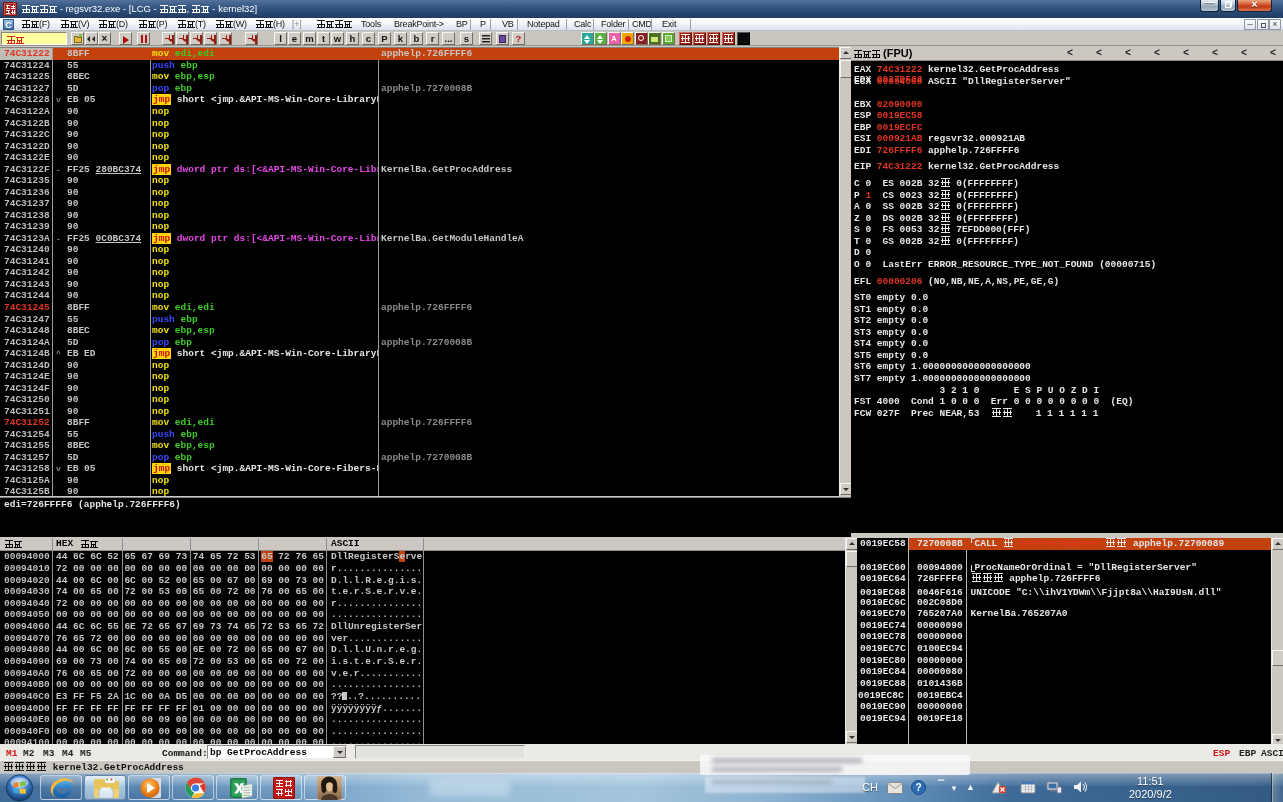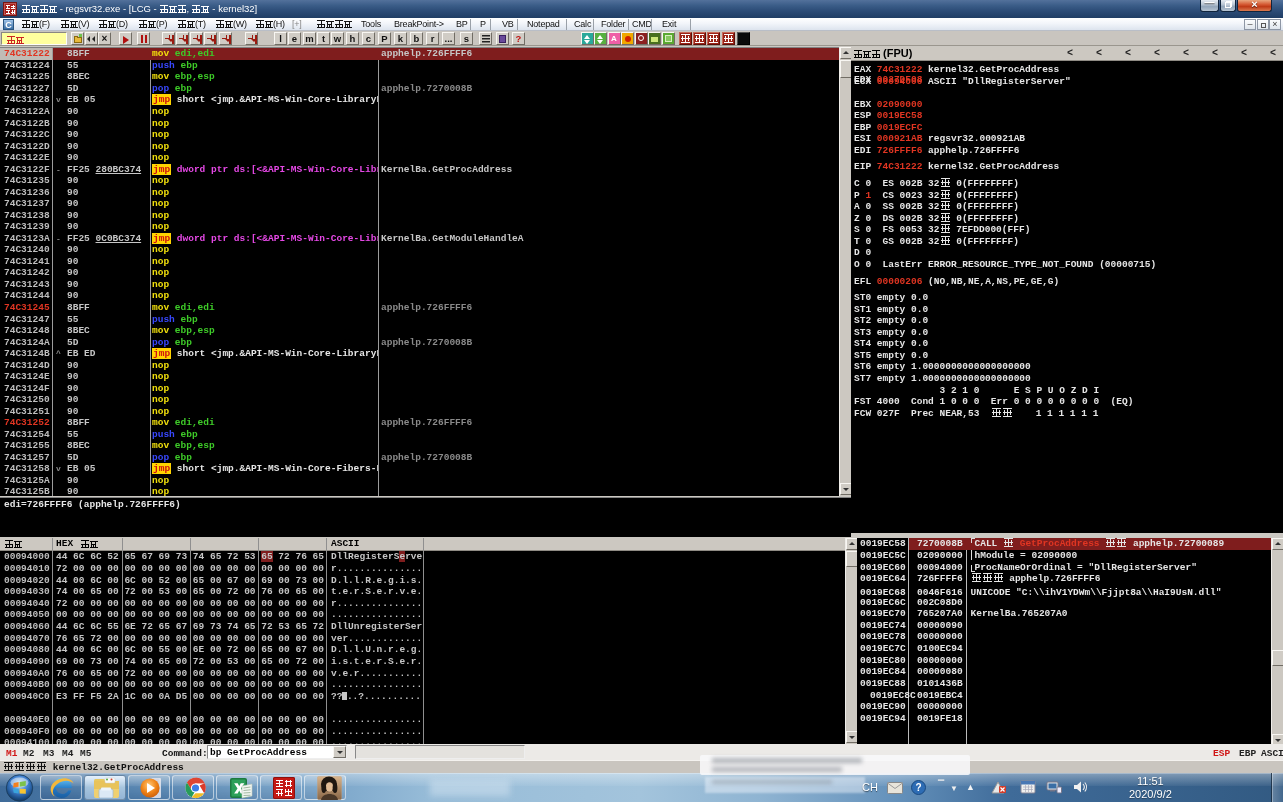--- a/index.html
+++ b/index.html
@@ -54,21 +54,21 @@
 #tools{left:0;top:31px;width:1283px;height:15px;background:#c9c5bf;border-bottom:1px solid #9a968e}
 #pause{left:1px;top:1px;width:66px;height:13px;background:#ffff9e;border:1px solid;
  border-color:#8a8782 #fdfdfb #fdfdfb #8a8782;color:#cc2222;font-size:10px;padding-left:4px;padding-top:1px}
 .tb{position:absolute;top:1px;width:13px;height:13px;background:#d0ccc5;border:1px solid;
  border-color:#f8f6f2 #716d65 #716d65 #f8f6f2;font-size:9.5px;line-height:11px;text-align:center;
  font-weight:bold;color:#111}
 
 .pane{position:absolute;background:#000;overflow:hidden}
 .vsep{position:absolute;top:0;bottom:0;width:1px;background:#9c9c9c}
 .row{position:absolute;left:0;width:100%;height:11.5px}
-.sel{background:#7f1d1d}
+.sel{background:#c2410c}
 .addr{color:#bebebe}.addr.r{color:#e03522}
 .hx{color:#c6c6c6}
 .c-y{color:#f2e10c}.c-g{color:#3ecb28}.c-b{color:#3848ff}.c-m{color:#e648e6}
 .c-w{color:#e6e6e6}.c-gr{color:#8a8a8a}.c-lw{color:#c6c6c6}.c-r{color:#e03522}
 .jmp{background:#ffd400;color:#cf1010;padding:0 1px}
 .un{text-decoration:underline}
 
 .sb{position:absolute;width:12px;background:#ccc8c1;border-left:1px solid #efede9}
 .sbb{position:absolute;left:0;width:12px;height:12px;background:#d0ccc5;border:1px solid;
  border-color:#f8f6f2 #716d65 #716d65 #f8f6f2}
@@ -350,49 +350,49 @@
 <div class="row" style="top:48.1px;height:11.64px"><span class="abs addr" style="left:4px">00094030</span><span class="abs hx" style="left:56px">74 00 65 00 72 00 53 00 65 00 72 00 76 00 65 00</span><span class="abs hx" style="left:331px">t.e.r.S.e.r.v.e.</span></div>
 <div class="row" style="top:59.8px;height:11.64px"><span class="abs addr" style="left:4px">00094040</span><span class="abs hx" style="left:56px">72 00 00 00 00 00 00 00 00 00 00 00 00 00 00 00</span><span class="abs hx" style="left:331px">r...............</span></div>
 <div class="row" style="top:71.4px;height:11.64px"><span class="abs addr" style="left:4px">00094050</span><span class="abs hx" style="left:56px">00 00 00 00 00 00 00 00 00 00 00 00 00 00 00 00</span><span class="abs hx" style="left:331px">................</span></div>
 <div class="row" style="top:83.0px;height:11.64px"><span class="abs addr" style="left:4px">00094060</span><span class="abs hx" style="left:56px">44 6C 6C 55 6E 72 65 67 69 73 74 65 72 53 65 72</span><span class="abs hx" style="left:331px">DllUnregisterSer</span></div>
 <div class="row" style="top:94.7px;height:11.64px"><span class="abs addr" style="left:4px">00094070</span><span class="abs hx" style="left:56px">76 65 72 00 00 00 00 00 00 00 00 00 00 00 00 00</span><span class="abs hx" style="left:331px">ver.............</span></div>
 <div class="row" style="top:106.3px;height:11.64px"><span class="abs addr" style="left:4px">00094080</span><span class="abs hx" style="left:56px">44 00 6C 00 6C 00 55 00 6E 00 72 00 65 00 67 00</span><span class="abs hx" style="left:331px">D.l.l.U.n.r.e.g.</span></div>
 <div class="row" style="top:118.0px;height:11.64px"><span class="abs addr" style="left:4px">00094090</span><span class="abs hx" style="left:56px">69 00 73 00 74 00 65 00 72 00 53 00 65 00 72 00</span><span class="abs hx" style="left:331px">i.s.t.e.r.S.e.r.</span></div>
 <div class="row" style="top:129.6px;height:11.64px"><span class="abs addr" style="left:4px">000940A0</span><span class="abs hx" style="left:56px">76 00 65 00 72 00 00 00 00 00 00 00 00 00 00 00</span><span class="abs hx" style="left:331px">v.e.r...........</span></div>
 <div class="row" style="top:141.2px;height:11.64px"><span class="abs addr" style="left:4px">000940B0</span><span class="abs hx" style="left:56px">00 00 00 00 00 00 00 00 00 00 00 00 00 00 00 00</span><span class="abs hx" style="left:331px">................</span></div>
 <div class="row" style="top:152.9px;height:11.64px"><span class="abs addr" style="left:4px">000940C0</span><span class="abs hx" style="left:56px">E3 FF F5 2A 1C 00 0A D5 00 00 00 00 00 00 00 00</span><span class="abs hx" style="left:331px">??<span style="display:inline-block;width:4.5px;height:8px;background:#c6c6c6;vertical-align:-1px"></span>..?..........</span></div>
+<div class="row" style="top:164.5px;height:11.64px"><span class="abs addr" style="left:4px">000940D0</span><span class="abs hx" style="left:56px">FF FF FF FF FF FF FF FF 01 00 00 00 00 00 00 00</span><span class="abs hx" style="left:331px">ÿÿÿÿÿÿÿÿƒ.......</span></div>
 <div class="row" style="top:176.2px;height:11.64px"><span class="abs addr" style="left:4px">000940E0</span><span class="abs hx" style="left:56px">00 00 00 00 00 00 09 00 00 00 00 00 00 00 00 00</span><span class="abs hx" style="left:331px">................</span></div>
 <div class="row" style="top:187.8px;height:11.64px"><span class="abs addr" style="left:4px">000940F0</span><span class="abs hx" style="left:56px">00 00 00 00 00 00 00 00 00 00 00 00 00 00 00 00</span><span class="abs hx" style="left:331px">................</span></div>
 <div class="row" style="top:199.4px;height:11.64px"><span class="abs addr" style="left:4px">00094100</span><span class="abs hx" style="left:56px">00 00 00 00 00 00 00 00 00 00 00 00 00 00 00 00</span><span class="abs hx" style="left:331px">................</span></div>
 </div>
 <div class="sb abs" style="left:845px;top:538px;height:206px">
 <div class="sbb" style="top:0">
       <i class="tri" style="left:2px;top:3px;border-bottom-color:#333;border-top-width:0"></i>
     </div>
 <div class="sbb" style="top:13px;height:16px"></div>
 <div class="sbb" style="top:193px">
       <i class="tri" style="left:2px;top:4px;border-top-color:#333;border-bottom-width:0"></i>
     </div>
 </div>
 <div class="pane mono" style="left:857px;top:538px;width:414px;height:209px">
 <div class="vsep" style="left:51px;background:#bbb"></div><div class="vsep" style="left:109px;background:#bbb"></div>
 <div class="row" style="top:0.3px;height:11.63px"><span class="abs sel" style="left:52px;top:0;right:0;height:11.6px"></span><span class="abs c-w" style="left:3px">0019EC58</span><span class="abs c-w" style="left:60px">7270008B</span><span class="abs c-w" style="left:113.5px"><i style="display:inline-block;width:4px;height:10px;vertical-align:-2px;border-left:1px solid #ddd;border-top:1px solid #ddd;height:5px;vertical-align:3px;"></i>CALL <i class="km"></i> <span class="c-r">GetProcAddress</span> <i class="km"></i><i class="km b"></i> apphelp.72700089</span></div>
-<div class="row" style="top:11.9px;height:11.63px"><span class="abs c-w" style="left:3px">0019EC5C</span><span class="abs c-w" style="left:60px">02090000</span><span class="abs c-w" style="left:113.5px"><i style="display:inline-block;width:4px;height:10px;vertical-align:-2px;border-left:1px solid #ddd;"></i>hModule = 02090000</span></div>
 <div class="row" style="top:23.6px;height:11.63px"><span class="abs c-w" style="left:3px">0019EC60</span><span class="abs c-w" style="left:60px">00094000</span><span class="abs c-w" style="left:113.5px"><i style="display:inline-block;width:4px;height:10px;vertical-align:-2px;border-left:1px solid #ddd;border-bottom:1px solid #ddd;height:7px;"></i>ProcNameOrOrdinal = "DllRegisterServer"</span></div>
 <div class="row" style="top:35.2px;height:11.63px"><span class="abs c-w" style="left:3px">0019EC64</span><span class="abs c-w" style="left:60px">726FFFF6</span><span class="abs c-w" style="left:113.5px"><i class="km"></i><i class="km b"></i><i class="km"></i> apphelp.726FFFF6</span></div>
 <div class="row" style="top:49px;height:11.63px"><span class="abs c-w" style="left:3px">0019EC68</span><span class="abs c-w" style="left:60px">0046F616</span><span class="abs c-w" style="left:113.5px">UNICODE "C:\\ihV1YDWm\\Fjjpt8a\\HaI9UsN.dll"</span></div>
 <div class="row" style="top:58.5px;height:11.63px"><span class="abs c-w" style="left:3px">0019EC6C</span><span class="abs c-w" style="left:60px">002C08D0</span><span class="abs c-w" style="left:113.5px"></span></div>
 <div class="row" style="top:70.1px;height:11.63px"><span class="abs c-w" style="left:3px">0019EC70</span><span class="abs c-w" style="left:60px">765207A0</span><span class="abs c-w" style="left:113.5px">KernelBa.765207A0</span></div>
 <div class="row" style="top:81.7px;height:11.63px"><span class="abs c-w" style="left:3px">0019EC74</span><span class="abs c-w" style="left:60px">00000090</span><span class="abs c-w" style="left:113.5px"></span></div>
 <div class="row" style="top:93.3px;height:11.63px"><span class="abs c-w" style="left:3px">0019EC78</span><span class="abs c-w" style="left:60px">00000000</span><span class="abs c-w" style="left:113.5px"></span></div>
 <div class="row" style="top:105.0px;height:11.63px"><span class="abs c-w" style="left:3px">0019EC7C</span><span class="abs c-w" style="left:60px">0100EC94</span><span class="abs c-w" style="left:113.5px"></span></div>
 <div class="row" style="top:116.6px;height:11.63px"><span class="abs c-w" style="left:3px">0019EC80</span><span class="abs c-w" style="left:60px">00000000</span><span class="abs c-w" style="left:113.5px"></span></div>
 <div class="row" style="top:128.2px;height:11.63px"><span class="abs c-w" style="left:3px">0019EC84</span><span class="abs c-w" style="left:60px">00000080</span><span class="abs c-w" style="left:113.5px"></span></div>
 <div class="row" style="top:139.9px;height:11.63px"><span class="abs c-w" style="left:3px">0019EC88</span><span class="abs c-w" style="left:60px">0101436B</span><span class="abs c-w" style="left:113.5px"></span></div>
-<div class="row" style="top:151.5px;height:11.63px"><span class="abs c-w" style="left:13px">0019EC8C</span><span class="abs c-w" style="left:60px">0019EBC4</span><span class="abs c-w" style="left:113.5px"></span></div>
+<div class="row" style="top:151.5px;height:11.63px"><span class="abs c-w" style="left:1px">0019EC8C</span><span class="abs c-w" style="left:60px">0019EBC4</span><span class="abs c-w" style="left:113.5px"></span></div>
 <div class="row" style="top:163.1px;height:11.63px"><span class="abs c-w" style="left:3px">0019EC90</span><span class="abs c-w" style="left:60px">00000000</span><span class="abs c-w" style="left:113.5px"></span></div>
 <div class="row" style="top:174.7px;height:11.63px"><span class="abs c-w" style="left:3px">0019EC94</span><span class="abs c-w" style="left:60px">0019FE18</span><span class="abs c-w" style="left:113.5px"></span></div>
 </div>
 <div class="sb abs" style="left:1271px;top:538px;height:209px">
 <div class="sbb" style="top:0">
       <i class="tri" style="left:2px;top:3px;border-bottom-color:#333;border-top-width:0"></i>
     </div>
 <div class="sbb" style="top:112px;height:16px"></div>
 <div class="sbb" style="top:196px">
       <i class="tri" style="left:2px;top:4px;border-top-color:#333;border-bottom-width:0"></i>

